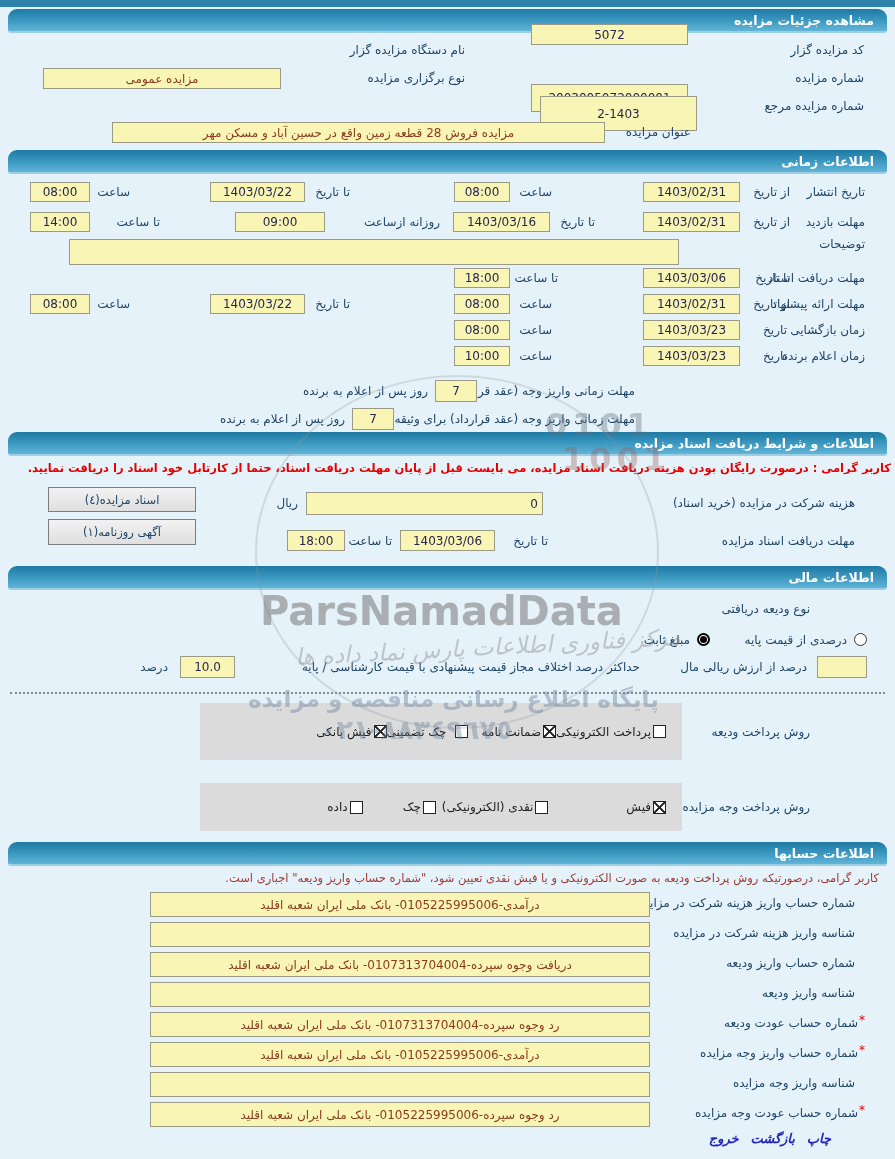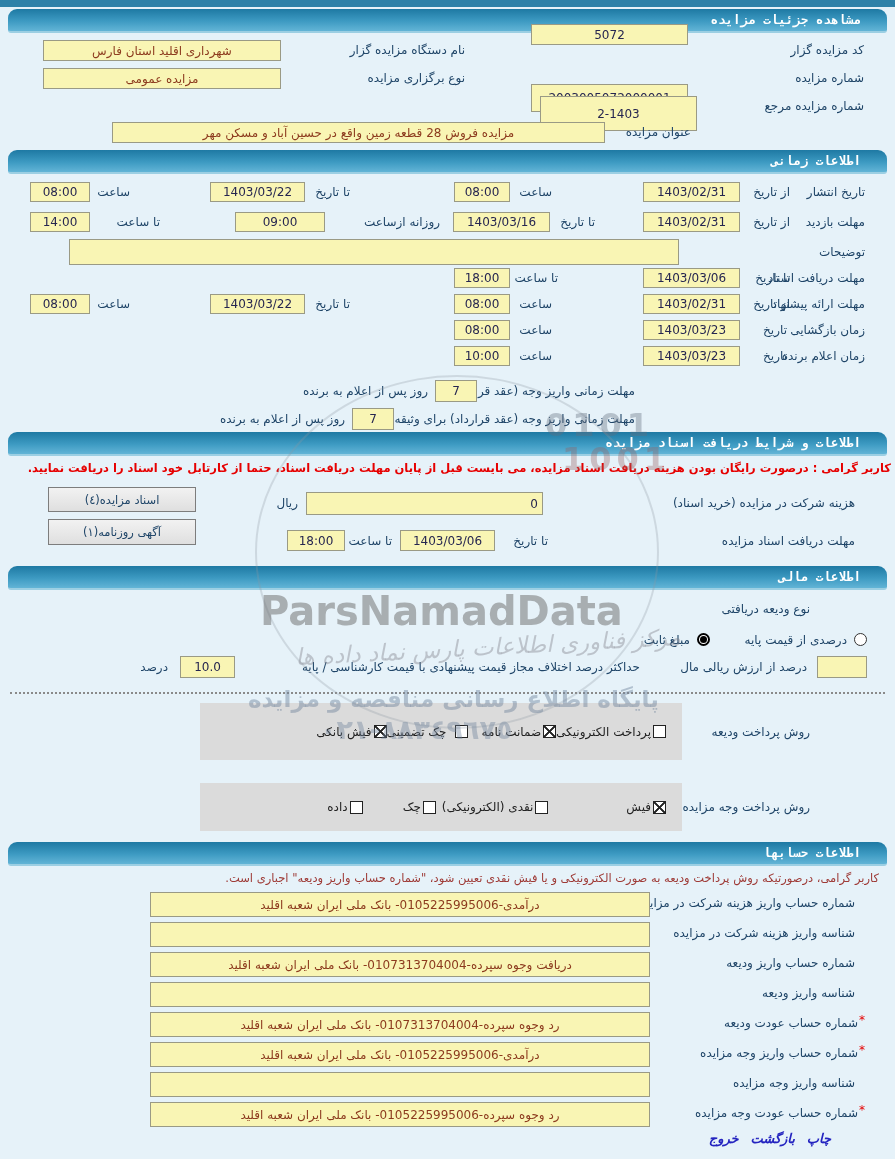--- a/index.html
+++ b/index.html
@@ -12,21 +12,21 @@
     direction:rtl;
   }
   #page{position:relative;width:895px;height:1159px;}
   .strip{position:absolute;top:0;left:0;right:0;height:7px;background:#2e81a8;}
   .bar{
     position:absolute;left:8px;right:8px;height:24px;
     background:linear-gradient(180deg,#1e79a3 0%,#3d9ac2 55%,#62b4d6 100%);
     border-radius:9px 9px 3px 3px;
     border-bottom:2px solid #9ccfe3;
     color:#ffffff;font-weight:bold;font-size:12.5px;line-height:24px;
-    padding-right:26px;box-sizing:border-box;white-space:nowrap;font-family:Liberation Mono, monospace;
+    padding-right:13px;box-sizing:border-box;white-space:nowrap;
   }
   .lb{position:absolute;color:#1f4568;font-size:12px;white-space:nowrap;}
   .fd{
     position:absolute;background:#f9f5b4;border:1px solid #9a9a85;
     box-sizing:border-box;font-size:12px;display:flex;align-items:center;
     justify-content:center;white-space:nowrap;overflow:hidden;
   }
   .fd.start{justify-content:flex-start;padding:0 4px;}
   .num{color:#262650;}
   .mar{color:#8c3a1e;}
@@ -60,21 +60,20 @@
 
 <div id="page">
 
   <div class="strip"></div>
 
   <div class="bar" style="top:9px;"><span>مشاهده جزئیات مزایده</span></div>
 
   <div class="lb" style="top:43px;right:31px;">کد مزایده گزار</div>
   <div class="fd num" style="top:24px;right:207px;width:157px;height:21px;">5072</div>
   <div class="lb" style="top:43px;right:430px;">نام دستگاه مزایده گزار</div>
-  <div class="fd mar" style="top:40px;right:614px;width:238px;height:21px;">شهرداری اقلید استان فارس</div>
 
   <div class="lb" style="top:71px;right:31px;">شماره مزایده</div>
   <div class="fd num" style="top:84px;right:207px;width:157px;height:28px;">2003005072000001</div>
   <div class="lb" style="top:71px;right:430px;">نوع برگزاری مزایده</div>
   <div class="fd mar" style="top:68px;right:614px;width:238px;height:21px;">مزایده عمومی</div>
 
   <div class="lb" style="top:99px;right:31px;">شماره مزایده مرجع</div>
   <div class="fd num ltr" style="top:96px;right:198px;width:157px;height:35px;">2-1403</div>
 
   <div class="lb" style="top:125px;right:204px;">عنوان مزایده</div>
@@ -95,21 +94,21 @@
   <div class="lb" style="top:215px;right:30px;">مهلت بازدید</div>
   <div class="lb" style="top:215px;right:105px;">از تاریخ</div>
   <div class="fd num" style="top:212px;right:155px;width:97px;height:20px;">1403/02/31</div>
   <div class="lb" style="top:215px;right:300px;">تا تاریخ</div>
   <div class="fd num" style="top:212px;right:345px;width:97px;height:20px;">1403/03/16</div>
   <div class="lb" style="top:215px;right:455px;">روزانه ازساعت</div>
   <div class="fd num" style="top:212px;right:570px;width:90px;height:20px;">09:00</div>
   <div class="lb" style="top:215px;right:735px;">تا ساعت</div>
   <div class="fd num" style="top:212px;right:805px;width:60px;height:20px;">14:00</div>
 
-  <div class="lb" style="top:245px;right:30px;">توضیحات</div>
+  <div class="lb" style="top:237px;right:30px;">توضیحات</div>
   <div class="fd" style="top:239px;right:216px;width:610px;height:26px;"></div>
 
   <div class="lb" style="top:271px;right:30px;">مهلت دریافت اسناد</div>
   <div class="lb" style="top:271px;right:105px;">تا تاریخ</div>
   <div class="fd num" style="top:268px;right:155px;width:97px;height:20px;">1403/03/06</div>
   <div class="lb" style="top:271px;right:337px;">تا ساعت</div>
   <div class="fd num" style="top:268px;right:385px;width:56px;height:20px;">18:00</div>
 
   <div class="lb" style="top:297px;right:30px;">مهلت ارائه پیشنهاد</div>
   <div class="lb" style="top:297px;right:105px;">از تاریخ</div>

